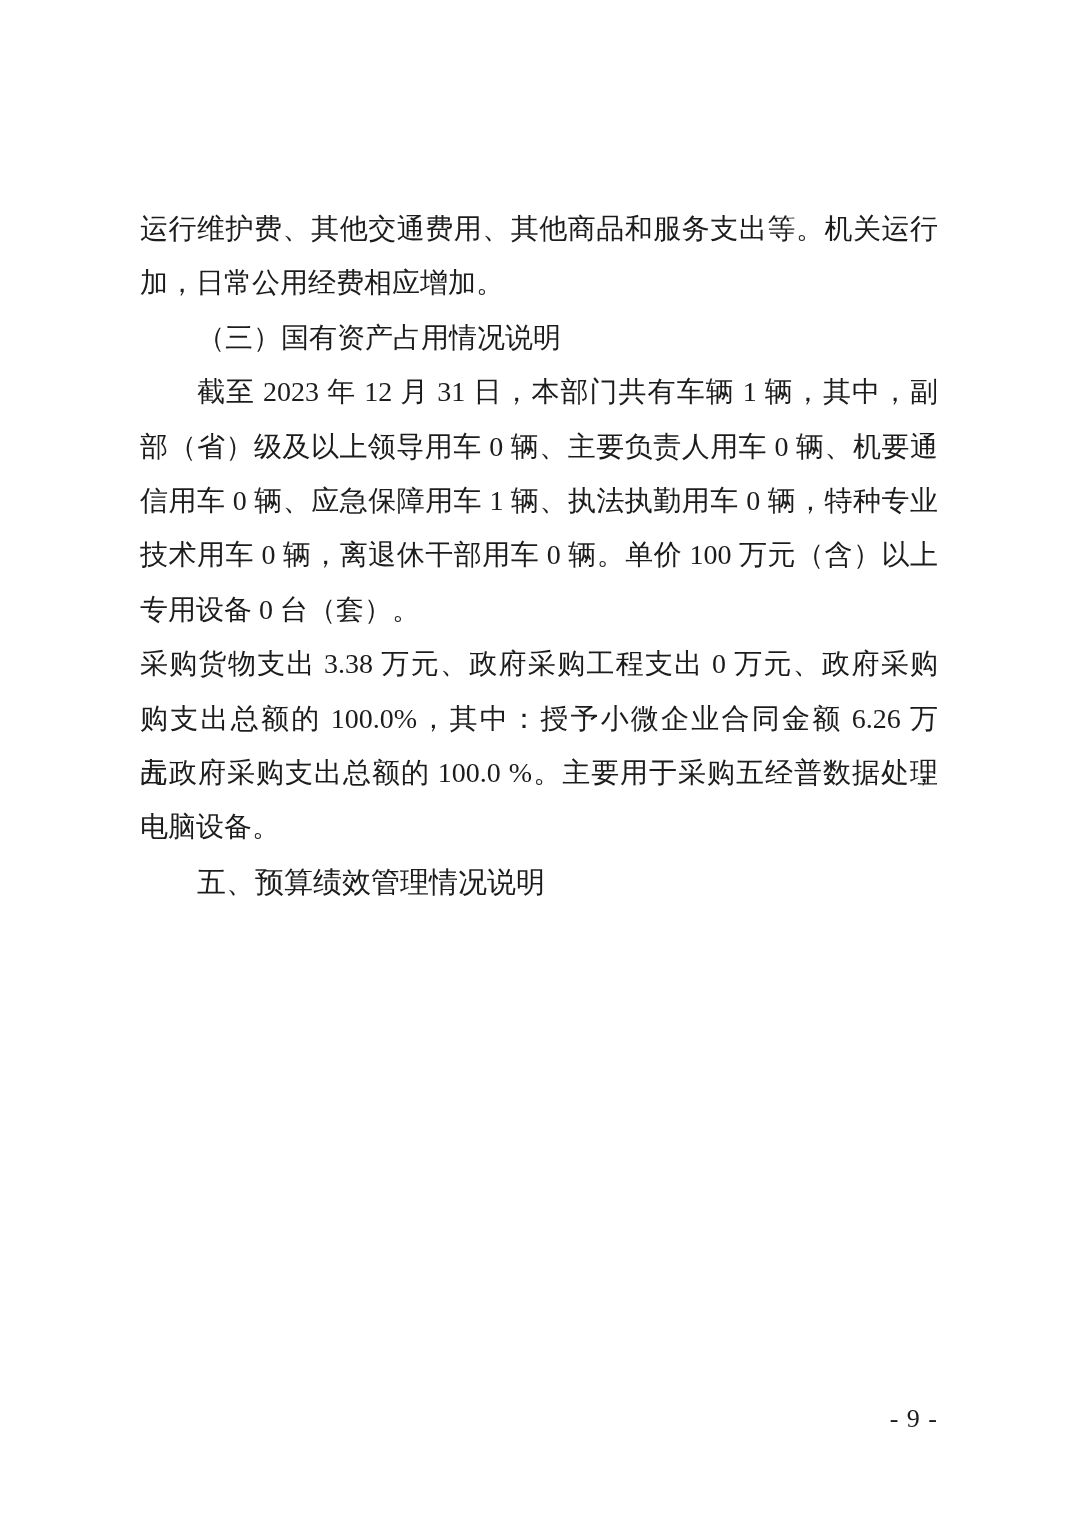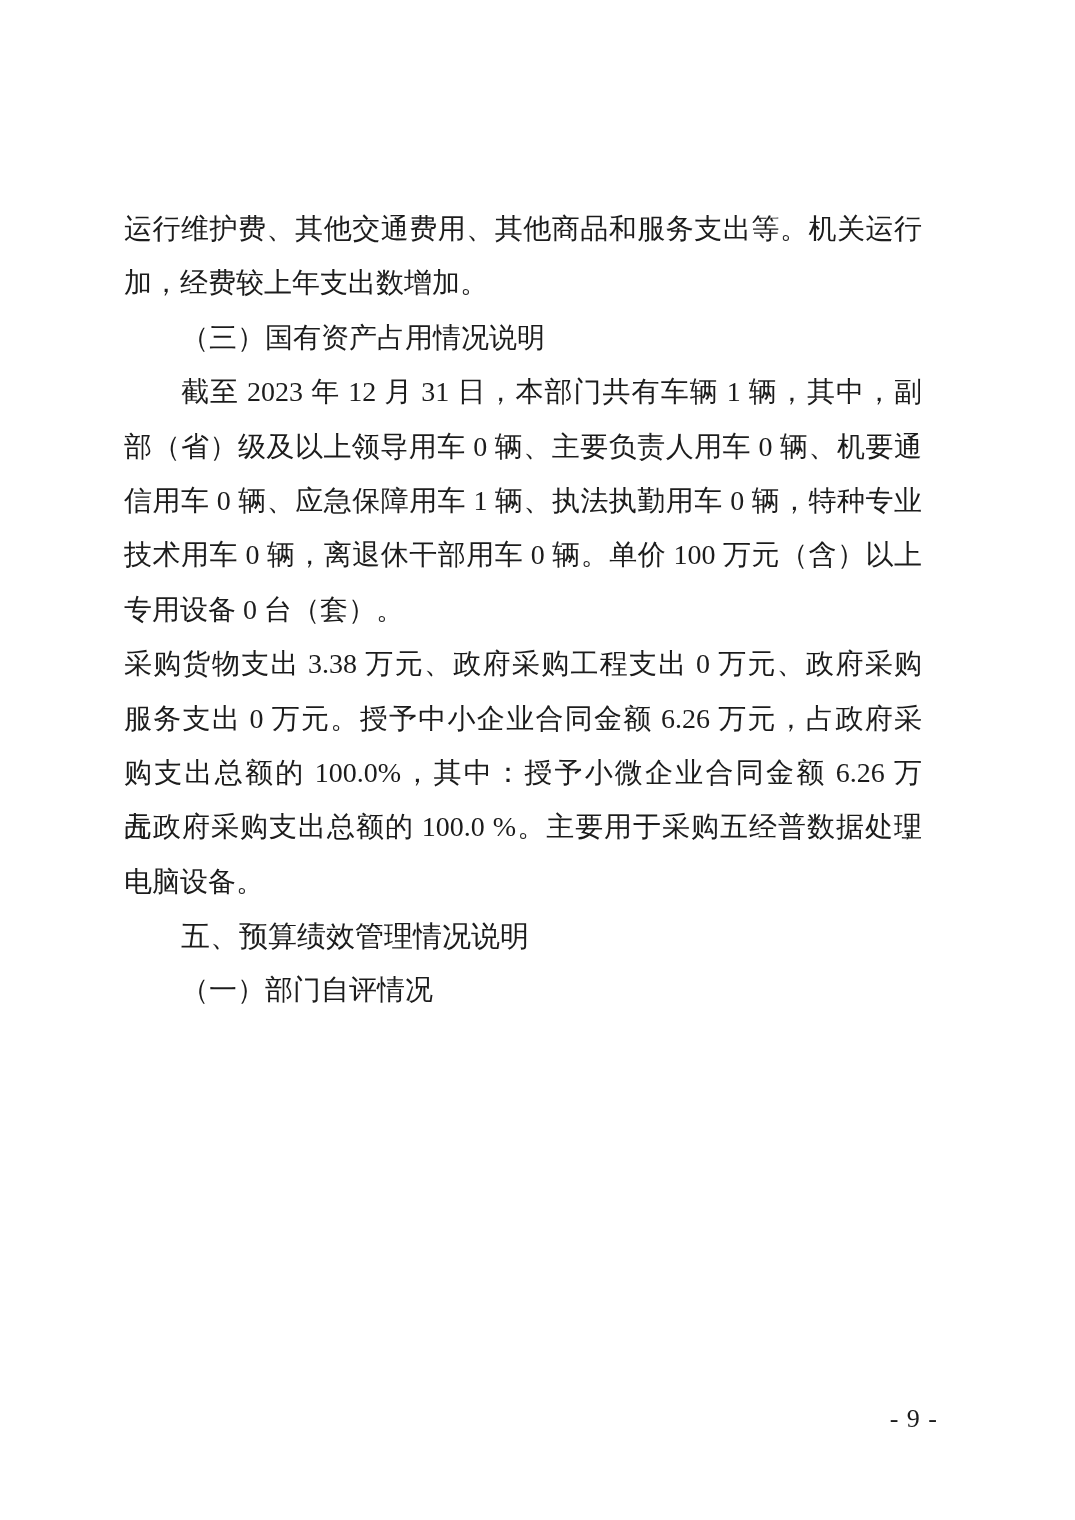--- a/index.html
+++ b/index.html
@@ -11,21 +11,21 @@
     position: relative;
     width: 1075px;
     height: 1520px;
     background: #ffffff;
     overflow: hidden;
     font-family: "Liberation Serif", "DejaVu Serif", serif;
     color: #1c1c1c;
   }
   .text-block {
     position: absolute;
-    left: 124px;
+    left: 140px;
     top: 202px;
     width: 798px;
   }
   .line {
     font-size: 28px;
     line-height: 54.4px;
     height: 54.4px;
     white-space: normal;
     overflow: visible;
   }
@@ -66,29 +66,27 @@
     color: #1c1c1c;
     text-align: right;
   }
 </style>
 </head>
 <body>
 
 <div class="page">
   <div class="text-block">
       <div class="line p-mid">运行维护费、其他交通费用、其他商品和服务支出等。机关运行</div>
-      <div class="line p-end">加，经费较上年支出数增加。</div>
+      <div class="line p-end">加，日常公用经费相应增加。</div>
       <div class="line h3">（三）国有资产占用情况说明</div>
       <div class="line p-start">截至 2023 年 12 月 31 日，本部门共有车辆 1 辆，其中，副</div>
       <div class="line p-mid">部（省）级及以上领导用车 0 辆、主要负责人用车 0 辆、机要通</div>
       <div class="line p-mid">信用车 0 辆、应急保障用车 1 辆、执法执勤用车 0 辆，特种专业</div>
       <div class="line p-mid">技术用车 0 辆，离退休干部用车 0 辆。单价 100 万元（含）以上</div>
       <div class="line p-end">专用设备 0 台（套）。</div>
       <div class="line p-mid">采购货物支出 3.38 万元、政府采购工程支出 0 万元、政府采购</div>
-      <div class="line p-mid">服务支出 0 万元。授予中小企业合同金额 6.26 万元，占政府采</div>
       <div class="line p-mid">购支出总额的 100.0%，其中：授予小微企业合同金额 6.26 万元，</div>
       <div class="line p-mid">占政府采购支出总额的 100.0 %。主要用于采购五经普数据处理</div>
       <div class="line p-end">电脑设备。</div>
       <div class="line h2">五、预算绩效管理情况说明</div>
-      <div class="line h3">（一）部门自评情况</div>
     </div>
   <div class="page-number">- 9 -</div>
 </div>
 
 </body></html>

